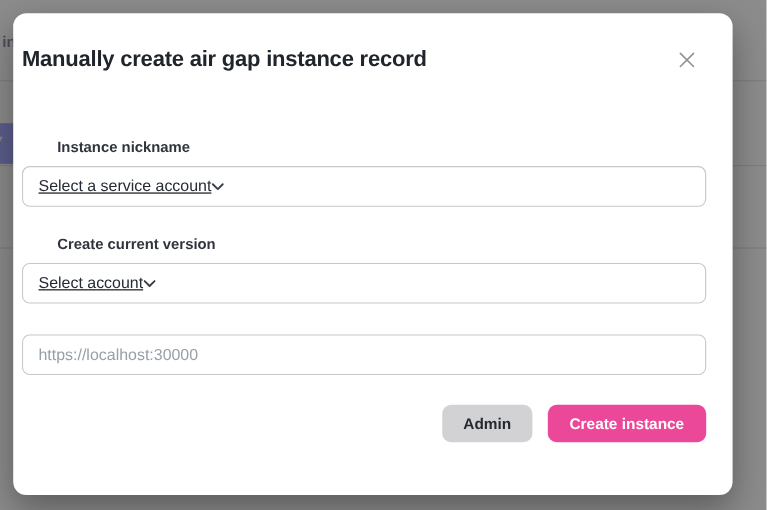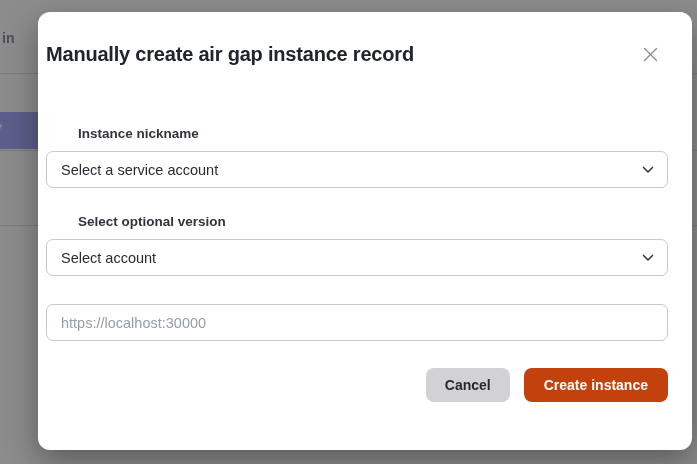--- a/index.html
+++ b/index.html
@@ -29,21 +29,21 @@
   .bg-caret {
     position: absolute; left: -4px; top: 8px;
     color: rgba(255,255,255,0.85); font-size: 13px; line-height: 13px;
   }
 
   
   .overlay { position: absolute; inset: 0; background: rgba(0,0,0,0.45); }
 
   
   .modal {
-    position: absolute; left: 38px; top: 12px; width: 654px; height: 438px;
+    position: absolute; left: 12px; top: 12px; width: 654px; height: 438px;
     background: #ffffff; border-radius: 12px;
     padding: 29px 24px 0 8px;
     box-shadow: 0 12px 32px rgba(0,0,0,0.35);
   }
   .modal-header { display: flex; align-items: flex-start; justify-content: space-between; }
   .modal-title {
     font-size: 20px; font-weight: 700; color: #20242b;
     letter-spacing: -0.2px; line-height: 27px;
   }
   .close-btn {
@@ -56,42 +56,42 @@
   .field + .field { margin-top: 27px; }
   .field-label {
     display: block; font-size: 13.5px; font-weight: 700; color: #30353d;
     line-height: 14px; margin-bottom: 10px; padding-left: 32px;
   }
   .control {
     width: 100%; height: 37px;
     border: 1px solid #c6c8cc; border-radius: 7px; background: #ffffff;
   }
   .select-box {
-    display: flex; align-items: center; justify-content: space-between;
-    padding: 0 13px 0 14px; cursor: pointer;
+    display: flex; align-items: center; justify-content: flex-start;
+    padding: 0 13px 0 14px; cursor: pointer; text-decoration: underline;
   }
   .select-value { font-size: 14.5px; color: #262b33; }
   .text-input {
     display: block; padding: 0 14px; font-size: 14.5px; color: #262b33;
     font-family: "Liberation Sans", sans-serif; outline: none; margin-top: 28px;
   }
   .text-input::placeholder { color: #969ea8; opacity: 1; }
 
   .footer {
     display: flex; justify-content: flex-end; align-items: center;
     gap: 14px; margin-top: 27px;
   }
   .btn {
     height: 34px; border: none; border-radius: 8px;
     font-family: "Liberation Sans", sans-serif;
     font-size: 14px; font-weight: 700; cursor: pointer;
     display: inline-flex; align-items: center; justify-content: center;
   }
   .btn-cancel { background: #d2d2d4; color: #24292f; padding: 0 19px; }
-  .btn-primary { background: #c2410c; color: #ffffff; padding: 16px 20px; }
+  .btn-primary { background: #ec4899; color: #ffffff; padding: 16px 20px; }
 </style>
 </head>
 <body>
 
 <div class="page">
   <div class="bg-text">in</div>
   <div class="bg-divider bg-divider-1"></div>
   <div class="bg-row-highlight">
     <span class="bg-caret">▾</span>
   </div>
@@ -118,33 +118,33 @@
       <label class="field-label">Instance nickname</label>
       <div class="control select-box" role="combobox">
         <span class="select-value">Select a service account</span>
         <svg width="12" height="8" viewBox="0 0 12 8">
           <path d="M1.5 1.5 L6 6 L10.5 1.5" stroke="#3a3f46" stroke-width="1.7" stroke-linecap="round" stroke-linejoin="round" fill="none"></path>
         </svg>
       </div>
     </div>
 
     <div class="field">
-      <label class="field-label">Select optional version</label>
+      <label class="field-label">Create current version</label>
       <div class="control select-box" role="combobox">
         <span class="select-value">Select account</span>
         <svg width="12" height="8" viewBox="0 0 12 8">
           <path d="M1.5 1.5 L6 6 L10.5 1.5" stroke="#3a3f46" stroke-width="1.7" stroke-linecap="round" stroke-linejoin="round" fill="none"></path>
         </svg>
       </div>
     </div>
 
     <div class="field">
       <input class="control text-input" type="text" placeholder="https://localhost:30000" style="">
     </div>
 
   </div>
 
   <div class="footer">
-    <button class="btn btn-cancel">Cancel</button>
+    <button class="btn btn-cancel">Admin</button>
     <button class="btn btn-primary">Create instance</button>
   </div>
 
 </div>
 
 </body></html>

